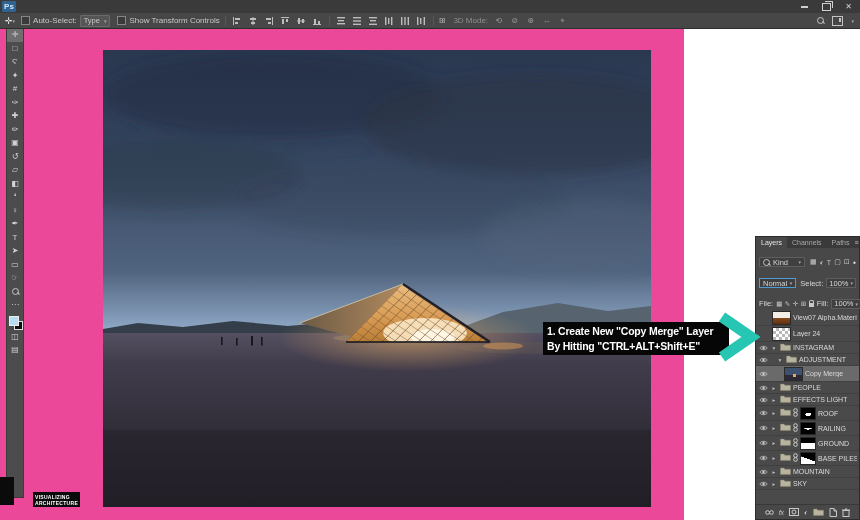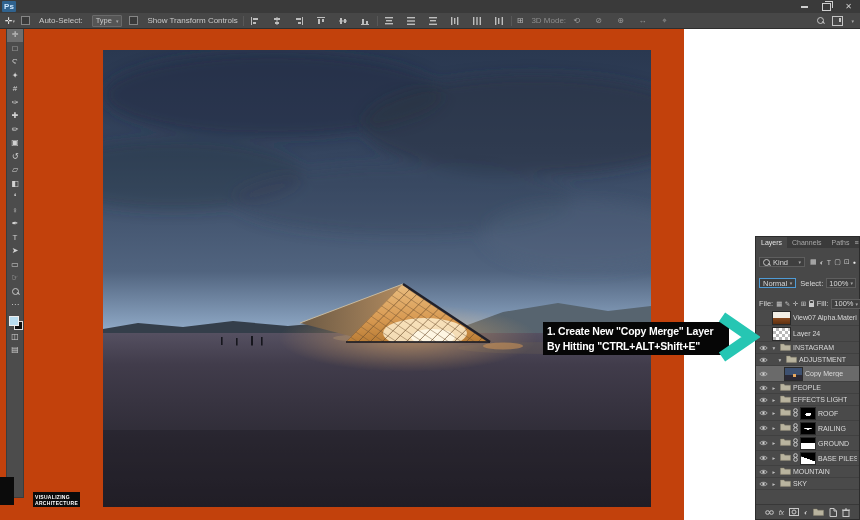--- a/index.html
+++ b/index.html
@@ -1,35 +1,35 @@
 <!DOCTYPE html>
 <html><head>
 <meta charset="utf-8">
 <style>
   html,body{margin:0;padding:0;background:#ffffff;width:860px;height:520px;overflow:hidden;
     font-family:"Liberation Sans","DejaVu Sans",sans-serif;-webkit-font-smoothing:antialiased;}
-  .page{position:relative;width:684px;height:520px;background:#c2410c;}
+  .page{position:relative;width:684px;height:520px;background:#ec4899;}
 
   
   .menubar{position:absolute;left:0;top:0;width:860px;height:13px;background:#3a3a3a;
     display:flex;align-items:center;font-size:8.5px;color:#d4d4d4;z-index:30;}
   .ps-logo{width:14px;height:11px;margin:0 6px 0 2px;background:#30638f;color:#cfe8ff;
     font-size:8px;font-weight:bold;display:flex;align-items:center;justify-content:center;border-radius:1px;}
   .menubar nav{display:flex;gap:10px;}
   .menubar nav span{cursor:default;}
   .win-controls{margin-left:auto;display:flex;align-items:center;gap:14px;padding-right:8px;color:#cfcfcf;}
   .wc-min{width:7px;height:2px;background:#cfcfcf;display:inline-block;}
   .wc-restore{width:7px;height:6px;border:1px solid #cfcfcf;position:relative;display:inline-block;}
   .wc-restore::before{content:"";position:absolute;left:2px;top:-3px;width:7px;height:6px;border:1px solid #cfcfcf;border-bottom:none;border-left:none;}
   .wc-close{font-size:8px;line-height:8px;}
 
   
   .optionsbar{position:absolute;left:0;top:13px;width:860px;height:15px;background:#474747;
     border-bottom:1px solid #2e2e2e;display:flex;align-items:center;font-size:8px;color:#c8c8c8;z-index:30;}
-  .ob-group{display:flex;align-items:center;gap:9px;}
+  .ob-group{display:flex;align-items:center;gap:3px;}
   .ob-sep{width:1px;height:10px;background:#585858;margin:0 5px;}
   .tool-badge{font-size:9px;color:#e2e2e2;margin-left:5px;}
   .caret{font-size:5px;color:#a8a8a8;}
   .checkbox{width:7px;height:7px;background:#3a3a3a;border:1px solid #868686;display:inline-block;}
   .dropdown{height:10px;background:#555;border:1px solid #6a6a6a;border-radius:1px;display:flex;
     align-items:center;gap:4px;padding:0 3px;font-size:7.5px;}
   .icon-btn{width:13px;height:11px;display:flex;align-items:center;justify-content:center;color:#bdbdbd;}
   .icon-btn svg{display:block;}
   .dim-label{color:#8d8d8d;text-align:right;}
   .glyph-ico{font-size:8px;color:#b5b5b5;}

